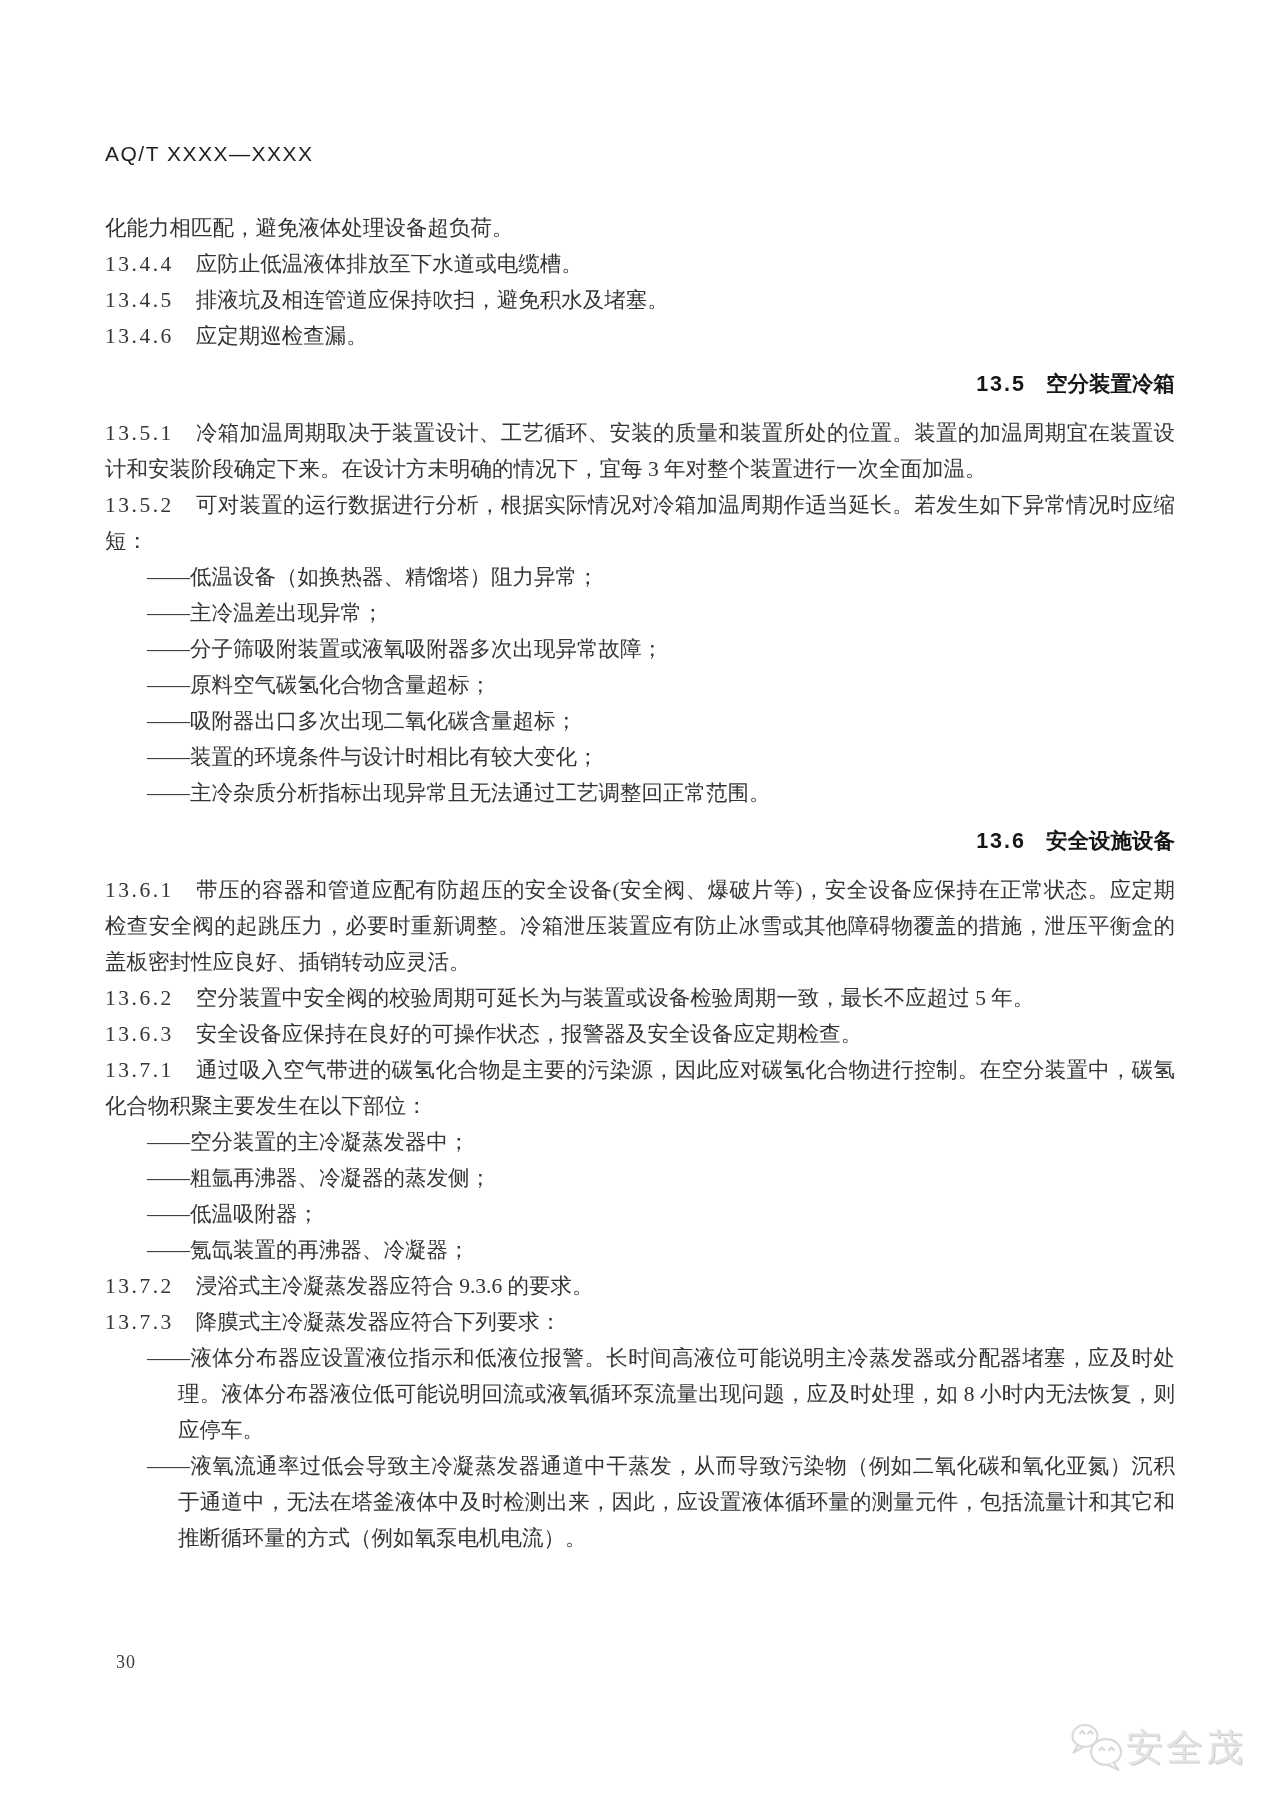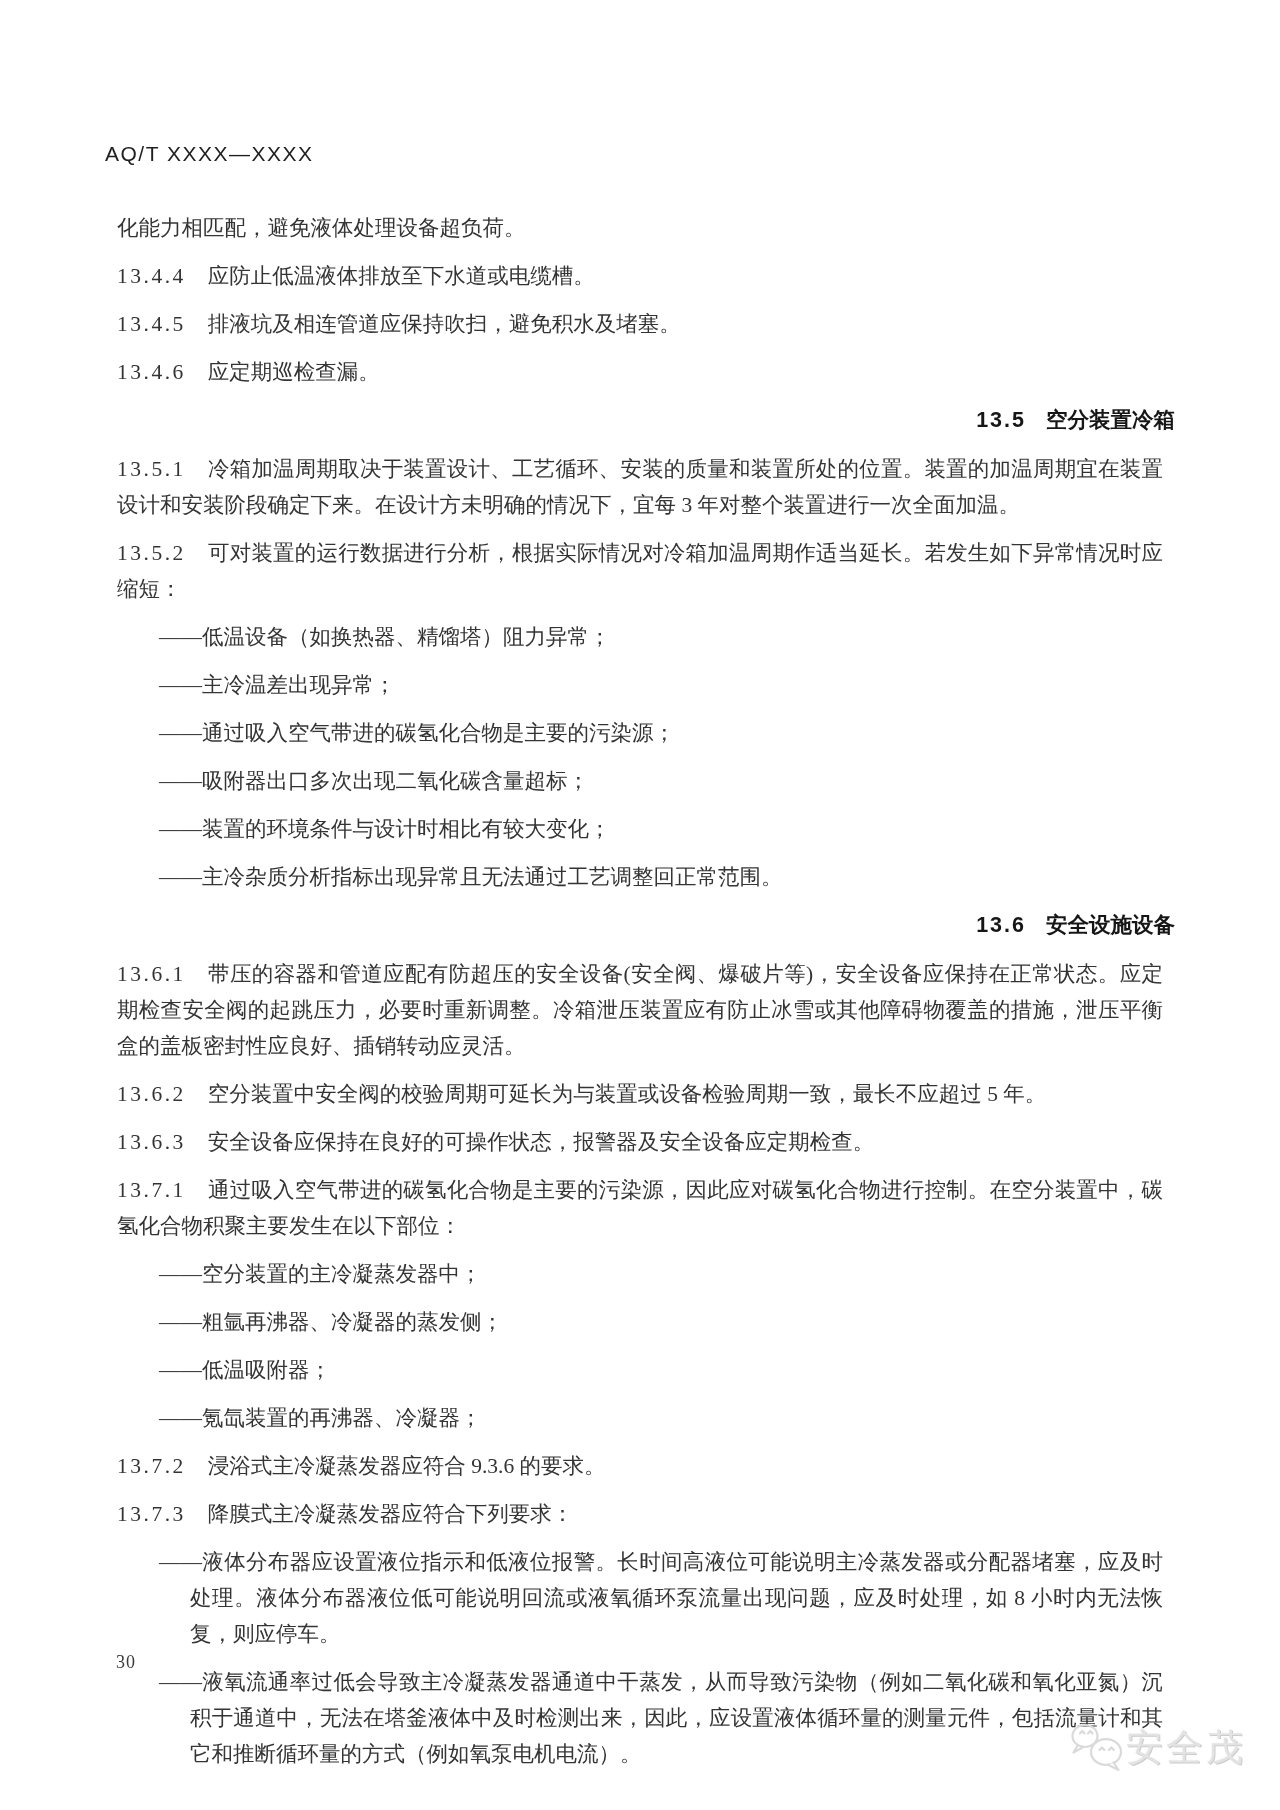--- a/index.html
+++ b/index.html
@@ -17,21 +17,21 @@
   .doc-header{
     margin-top:142px;
     margin-bottom:44px;
     font-family:"Liberation Sans","DejaVu Sans",sans-serif;
     font-size:21px;
     letter-spacing:1.5px;
     color:#1f1f1f;
     line-height:24px;
   }
   .para,.clause,.bullet{
-    margin:12px;
+    margin:0;
     font-size:21.5px;
     line-height:36px;
     text-align:justify;
     color:#343434;
   }
   .clause .num{
     letter-spacing:2.5px;
     margin-right:22px;
     white-space:nowrap;
   }
@@ -92,21 +92,22 @@
   <p class="clause"><span class="num">13.4.6</span><span>应定期巡检查漏。</span></p>
 
   <h2 class="heading"><span class="num">13.5</span><span>空分装置冷箱</span></h2>
 
   <p class="clause"><span class="num">13.5.1</span><span>冷箱加温周期取决于装置设计、工艺循环、安装的质量和装置所处的位置。装置的加温周期宜在装置设计和安装阶段确定下来。在设计方未明确的情况下，宜每 3 年对整个装置进行一次全面加温。</span></p>
 
   <p class="clause"><span class="num">13.5.2</span><span>可对装置的运行数据进行分析，根据实际情况对冷箱加温周期作适当延长。若发生如下异常情况时应缩短：</span></p>
 
   <p class="bullet">——低温设备（如换热器、精馏塔）阻力异常；</p>
   <p class="bullet">——主冷温差出现异常；</p>
-  <p class="bullet">——通过吸入空气带进的碳氢化合物是主要的污染源；</p>
+  <p class="bullet">——分子筛吸附装置或液氧吸附器多次出现异常故障；</p>
+  <p class="bullet">——原料空气碳氢化合物含量超标；</p>
   <p class="bullet">——吸附器出口多次出现二氧化碳含量超标；</p>
   <p class="bullet">——装置的环境条件与设计时相比有较大变化；</p>
   <p class="bullet">——主冷杂质分析指标出现异常且无法通过工艺调整回正常范围。</p>
 
   <h2 class="heading"><span class="num">13.6</span><span>安全设施设备</span></h2>
 
   <p class="clause"><span class="num">13.6.1</span><span>带压的容器和管道应配有防超压的安全设备(安全阀、爆破片等)，安全设备应保持在正常状态。应定期检查安全阀的起跳压力，必要时重新调整。冷箱泄压装置应有防止冰雪或其他障碍物覆盖的措施，泄压平衡盒的盖板密封性应良好、插销转动应灵活。</span></p>
 
   <p class="clause"><span class="num">13.6.2</span><span>空分装置中安全阀的校验周期可延长为与装置或设备检验周期一致，最长不应超过 5 年。</span></p>
 

